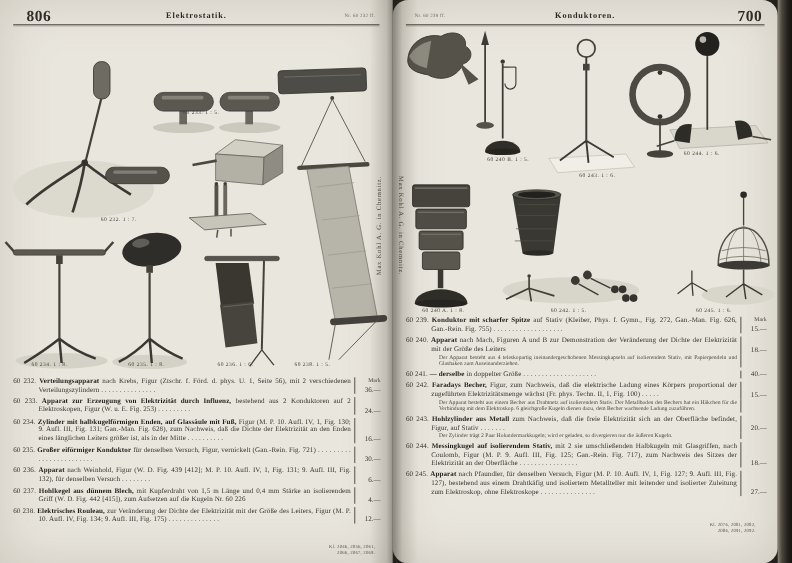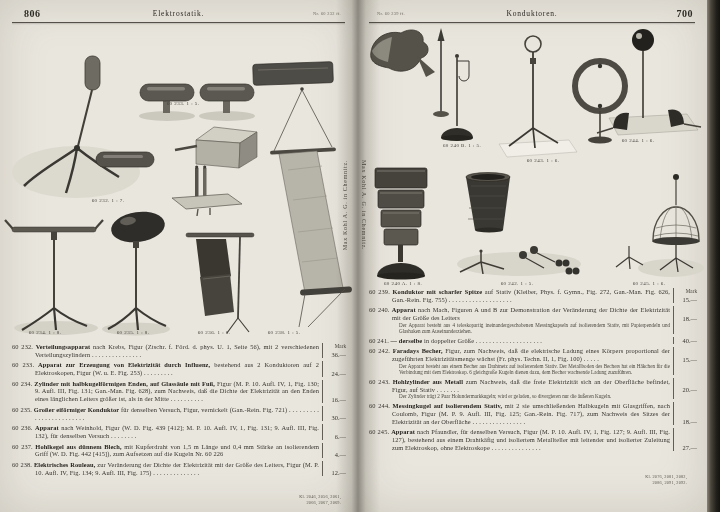--- a/index.html
+++ b/index.html
@@ -4,29 +4,29 @@
 <style>
   html,body { margin:0; padding:0; }
   body {
     width:720px; height:512px; position:relative; overflow:hidden;
     background:#21201c;
     font-family:"Liberation Serif", serif;
   }
   .page { position:absolute; top:0; height:512px; background:#e9e6de;
           box-shadow: inset 0 0 46px rgba(110,100,80,.22); }
   #pageL { left:0; width:357px; }
-  #pageR { left:357px; width:350px; }
+  #pageR { left:357px; width:350px;border-radius:14px; }
   #edgeStrip { position:absolute; top:0; left:707px; width:13px; height:512px;
     background:linear-gradient(90deg,#8a8376 0%,#4a463d 30%,#23211b 70%,#15130f 100%); }
   #gutter { position:absolute; top:0; left:336px; width:44px; height:512px; pointer-events:none; z-index:6;
     background:linear-gradient(90deg, rgba(60,54,42,0) 0%, rgba(60,54,42,.18) 35%, rgba(35,31,24,.42) 50%, rgba(60,54,42,.16) 68%, rgba(60,54,42,0) 100%); }
 
   
-  .pnum { position:absolute; top:8px; font-size:10px; font-weight:bold; color:#2e2c26; letter-spacing:.5px; }
-  .htitle { position:absolute; top:9px; left:0; right:0; text-align:center; font-size:7.5px; font-weight:normal;
+  .pnum { position:absolute; top:8px; font-size:14px; font-weight:bold; color:#2e2c26; letter-spacing:.5px; }
+  .htitle { position:absolute; top:9px; left:0; right:0; text-align:center; font-size:7.5px; font-weight:bold;
             color:#2b2923; letter-spacing:.8px; }
   .href { position:absolute; top:11px; font-size:4.4px; color:#6e6a60; letter-spacing:.3px; }
   .hrule { position:absolute; top:22px; left:12px; right:12px; border-top:1px solid #55514a;
            box-shadow:0 1.2px 0 rgba(85,81,74,.25); }
 
   
   .cap { position:absolute; font-size:5px; color:#45433d; letter-spacing:.45px; white-space:nowrap;
          transform:translateX(-50%); }
 
   

